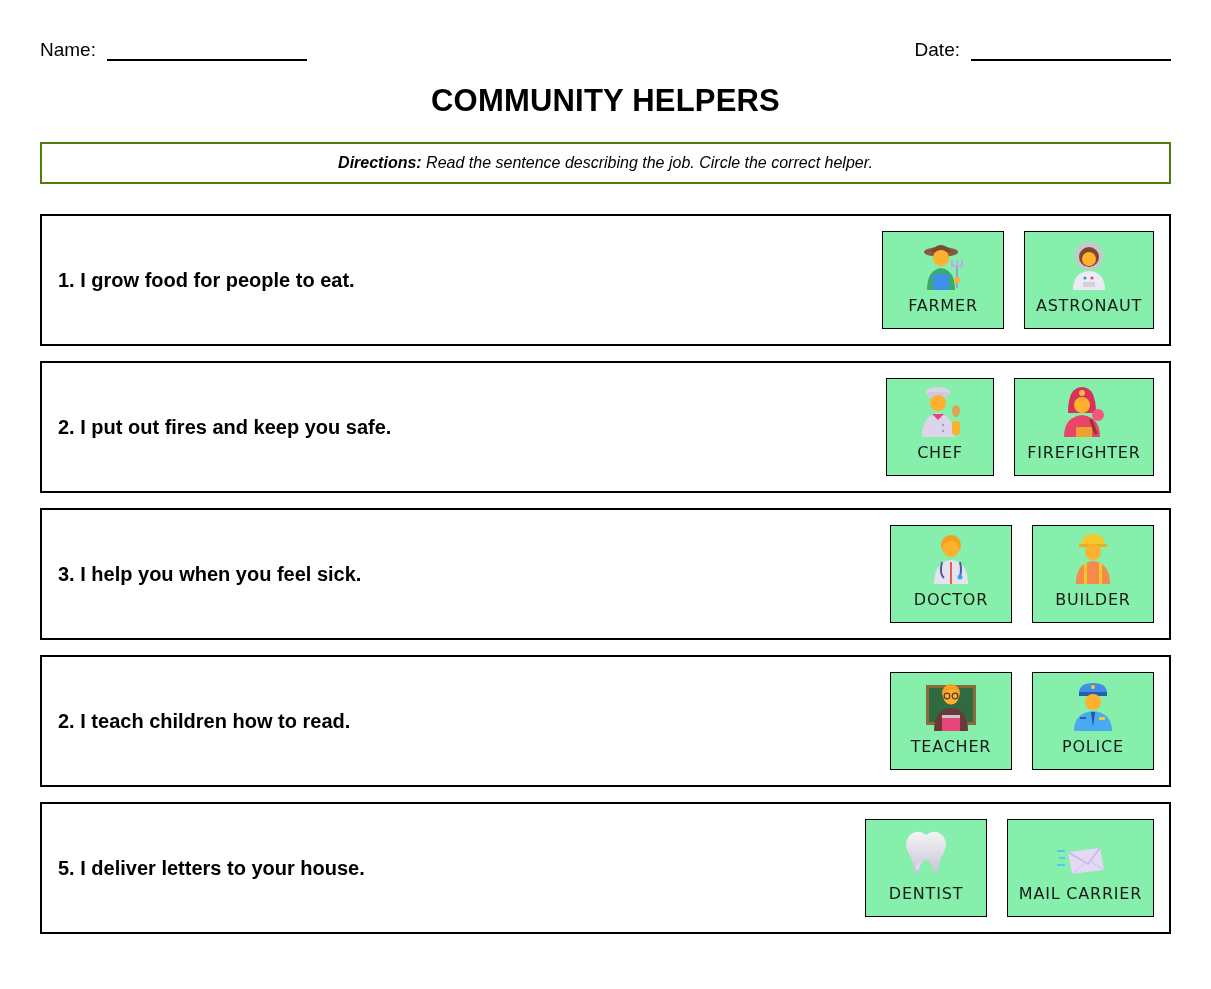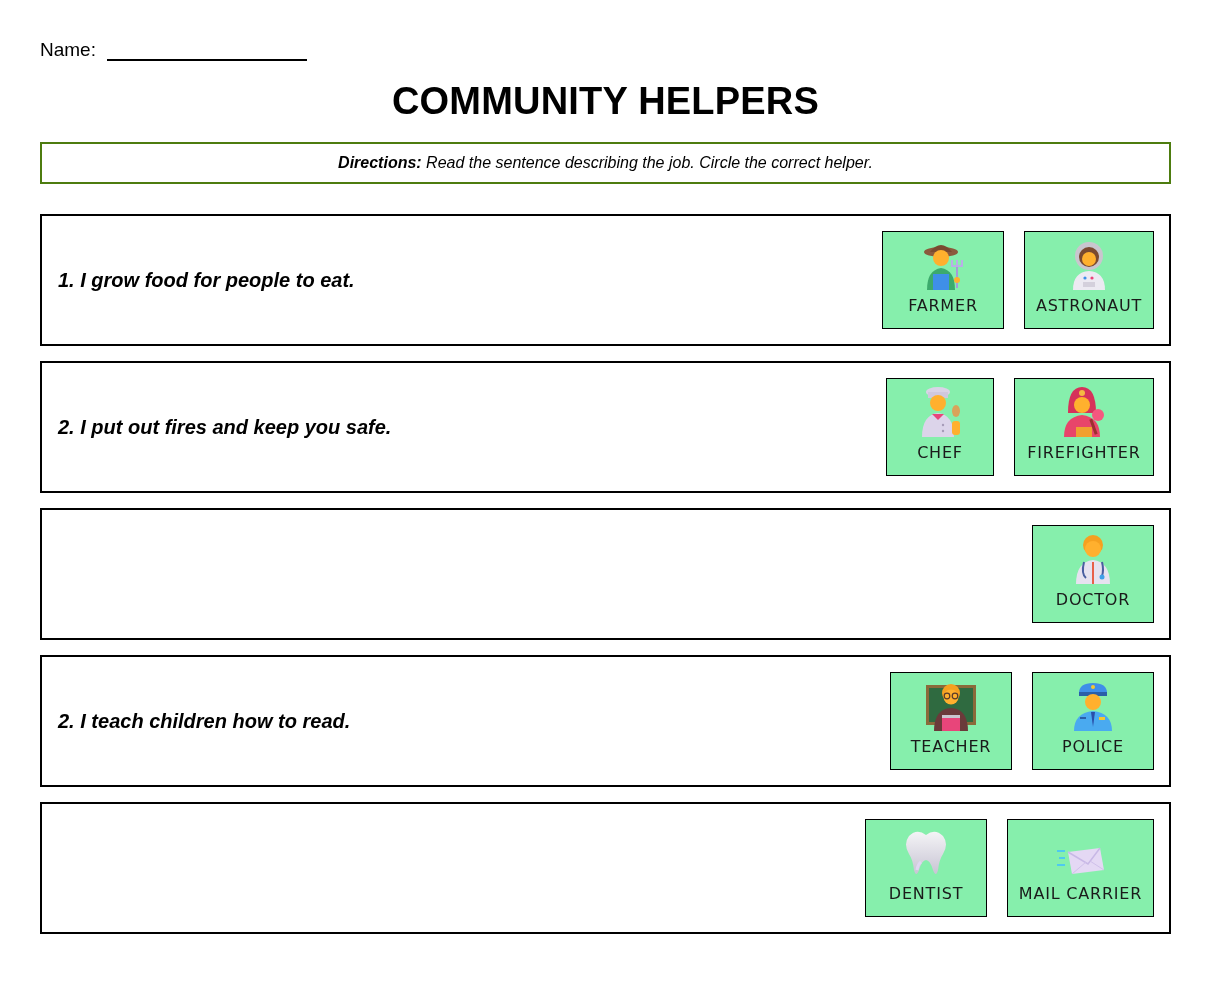--- a/index.html
+++ b/index.html
@@ -9,48 +9,52 @@
   .header-row { position: absolute; top: 38px; left: 40px; width: 1131px; height: 26px; }
   .field { position: absolute; top: 0; display: flex; align-items: flex-end; }
   .field-name { left: 0; }
   .field-date { right: 0; }
   .field-label { font-size: 19px; line-height: 22px; margin-right: 11px; text-align: center; }
   .field-line { border-bottom: 2px solid #000; height: 23px; }
   .field-name .field-line { width: 200px; }
   .field-date .field-line { width: 200px; }
 
   .title { position: absolute; top: 82px; left: 0; width: 1211px; text-align: center;
-           font-size: 38px; font-weight: bold; line-height: 38px; letter-spacing: 0.2px; }
+           font-size: 31px; font-weight: bold; line-height: 38px; letter-spacing: 0.2px; }
 
   .directions { position: absolute; top: 142px; left: 40px; width: 1131px; height: 42px;
                 border: 2px solid #4d7c0f; text-align: center; font-size: 16px; font-style: italic;
                 line-height: 38px; }
   .directions b { font-weight: bold; }
 
   .question { position: absolute; left: 40px; width: 1131px; height: 132px; border: 2px solid #000; }
   .q-text { position: absolute; left: 16px; top: 0; height: 128px; line-height: 128px;
-            font-size: 20px; font-weight: bold; font-style: italic; }
+            font-size: 20px; font-weight: bold; }
   .choices { position: absolute; right: 15px; top: 15px; display: flex; gap: 20px; }
   .choice { height: 98px; border: 1px solid #000; background: #86efac; display: flex;
             flex-direction: column; align-items: center; justify-content: flex-start;
             padding: 0 10px; cursor: pointer; }
   .choice-icon { height: 60px; display: flex; align-items: flex-end; justify-content: center;
                  padding-bottom: 2px; }
   .choice-icon svg { display: block; }
   .choice-label { font-family: "DejaVu Sans", sans-serif; font-size: 16px; letter-spacing: 0.8px;
                   color: #1a1a1a; line-height: 20px; margin-top: 4px; white-space: nowrap; }
 </style>
 </head>
 <body>
 
 <div class="header-row">
   <div class="field field-name">
     <span class="field-label">Name:</span>
     <span class="field-line"></span>
   </div>
+  <div class="field field-date">
+    <span class="field-label">Date:</span>
+    <span class="field-line"></span>
+  </div>
 </div>
 
 <h1 class="title">COMMUNITY HELPERS</h1>
 
 <div class="directions">
   <b>Directions:</b><span> Read the sentence describing the job. Circle the correct helper.</span>
 </div>
 
 <div class="question" style="top:214px;">
   <div class="q-text">1. I grow food for people to eat.</div>
@@ -117,33 +121,47 @@
           <circle cx="36" cy="30" r="6" fill="#F5577F"></circle>
           <rect x="30" y="34" width="3" height="16" transform="rotate(-20 31 42)" fill="#9B3030"></rect>
         </svg>
       </div>
       <span class="choice-label">FIREFIGHTER</span>
     </div>
   </div>
 </div>
 
 <div class="question" style="top:508px;">
+  <div class="q-text">3. I help you when you feel sick.</div>
   <div class="choices">
     <div class="choice" style="width:122px;">
       <div class="choice-icon">
         <svg width="40" height="52" viewBox="0 0 40 52">
           <circle cx="20" cy="13" r="10" fill="#F5A020"></circle>
           <circle cx="20" cy="17" r="8" fill="#FFB02E"></circle>
           <path d="M3 52 Q3 30 20 28 Q37 30 37 52 Z" fill="#E6E2F0"></path>
           <rect x="19" y="30" width="2" height="22" fill="#E8604A"></rect>
           <path d="M11 30 Q8 42 13 46 M29 30 Q31 38 29 44" stroke="#4A5FA0" stroke-width="2" fill="none"></path>
           <circle cx="29" cy="45" r="2.5" fill="#3FA0E8"></circle>
         </svg>
       </div>
       <span class="choice-label">DOCTOR</span>
+    </div>
+    <div class="choice" style="width:122px;">
+      <div class="choice-icon">
+        <svg width="40" height="52" viewBox="0 0 40 52">
+          <path d="M8 14 Q8 2 20 2 Q32 2 32 14 Z" fill="#F5C830"></path>
+          <rect x="6" y="12" width="28" height="3" fill="#E8B020"></rect>
+          <circle cx="20" cy="20" r="8" fill="#FFB02E"></circle>
+          <path d="M3 52 Q3 31 20 29 Q37 31 37 52 Z" fill="#F58A4A"></path>
+          <rect x="11" y="31" width="3" height="21" fill="#F5C830"></rect>
+          <rect x="26" y="31" width="3" height="21" fill="#F5C830"></rect>
+        </svg>
+      </div>
+      <span class="choice-label">BUILDER</span>
     </div>
   </div>
 </div>
 
 <div class="question" style="top:655px;">
   <div class="q-text">2. I teach children how to read.</div>
   <div class="choices">
     <div class="choice" style="width:122px;">
       <div class="choice-icon">
         <svg width="50" height="50" viewBox="0 0 50 50">
@@ -172,20 +190,21 @@
           <rect x="28" y="36" width="6" height="3" fill="#F5C830"></rect>
           <rect x="9" y="36" width="6" height="2" fill="#2A5FA8"></rect>
         </svg>
       </div>
       <span class="choice-label">POLICE</span>
     </div>
   </div>
 </div>
 
 <div class="question" style="top:802px;">
+  <div class="q-text">5. I deliver letters to your house.</div>
   <div class="choices">
     <div class="choice" style="width:122px;">
       <div class="choice-icon">
         <svg width="50" height="48" viewBox="0 0 50 48">
           <defs>
             <linearGradient id="toothg" x1="0" y1="0" x2="0" y2="1">
               <stop offset="0" stop-color="#F4F4F6"></stop>
               <stop offset="1" stop-color="#C8C4D4"></stop>
             </linearGradient>
           </defs>

